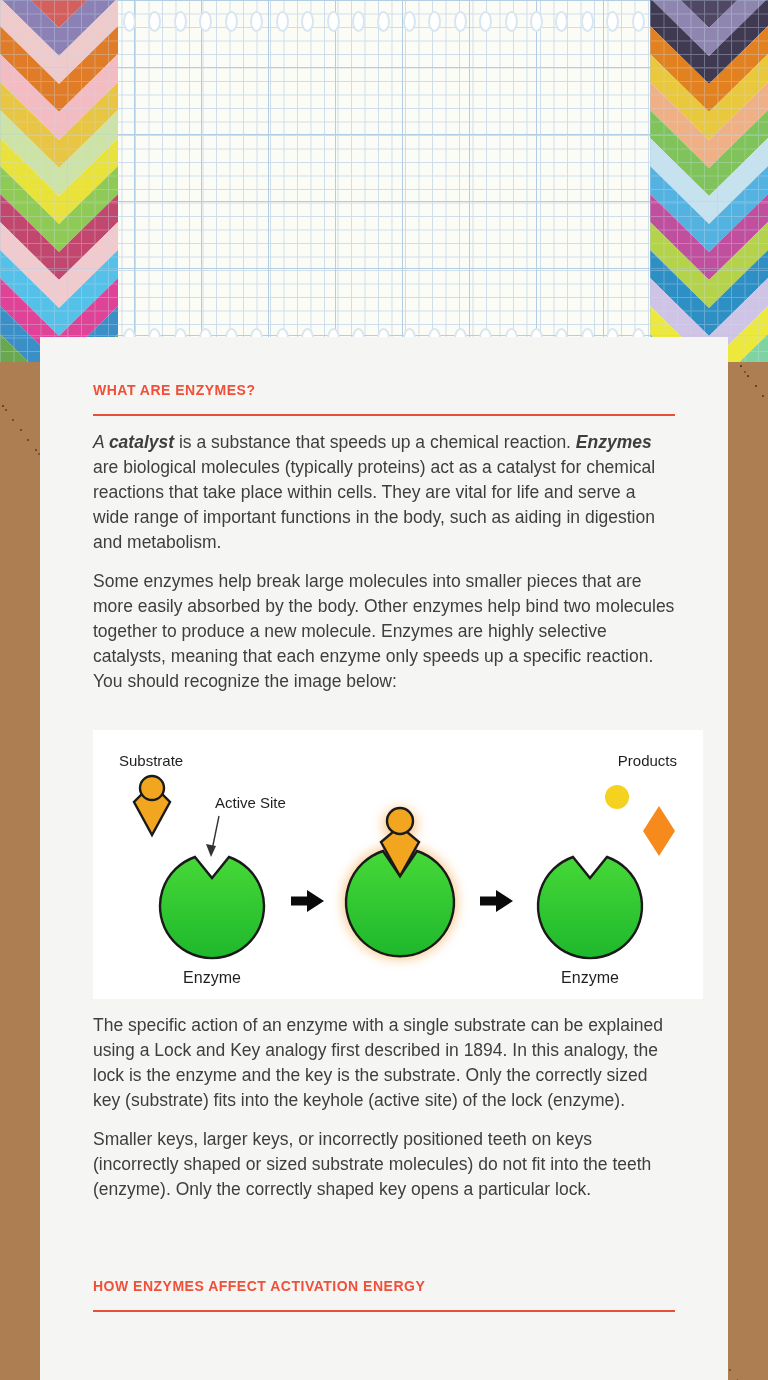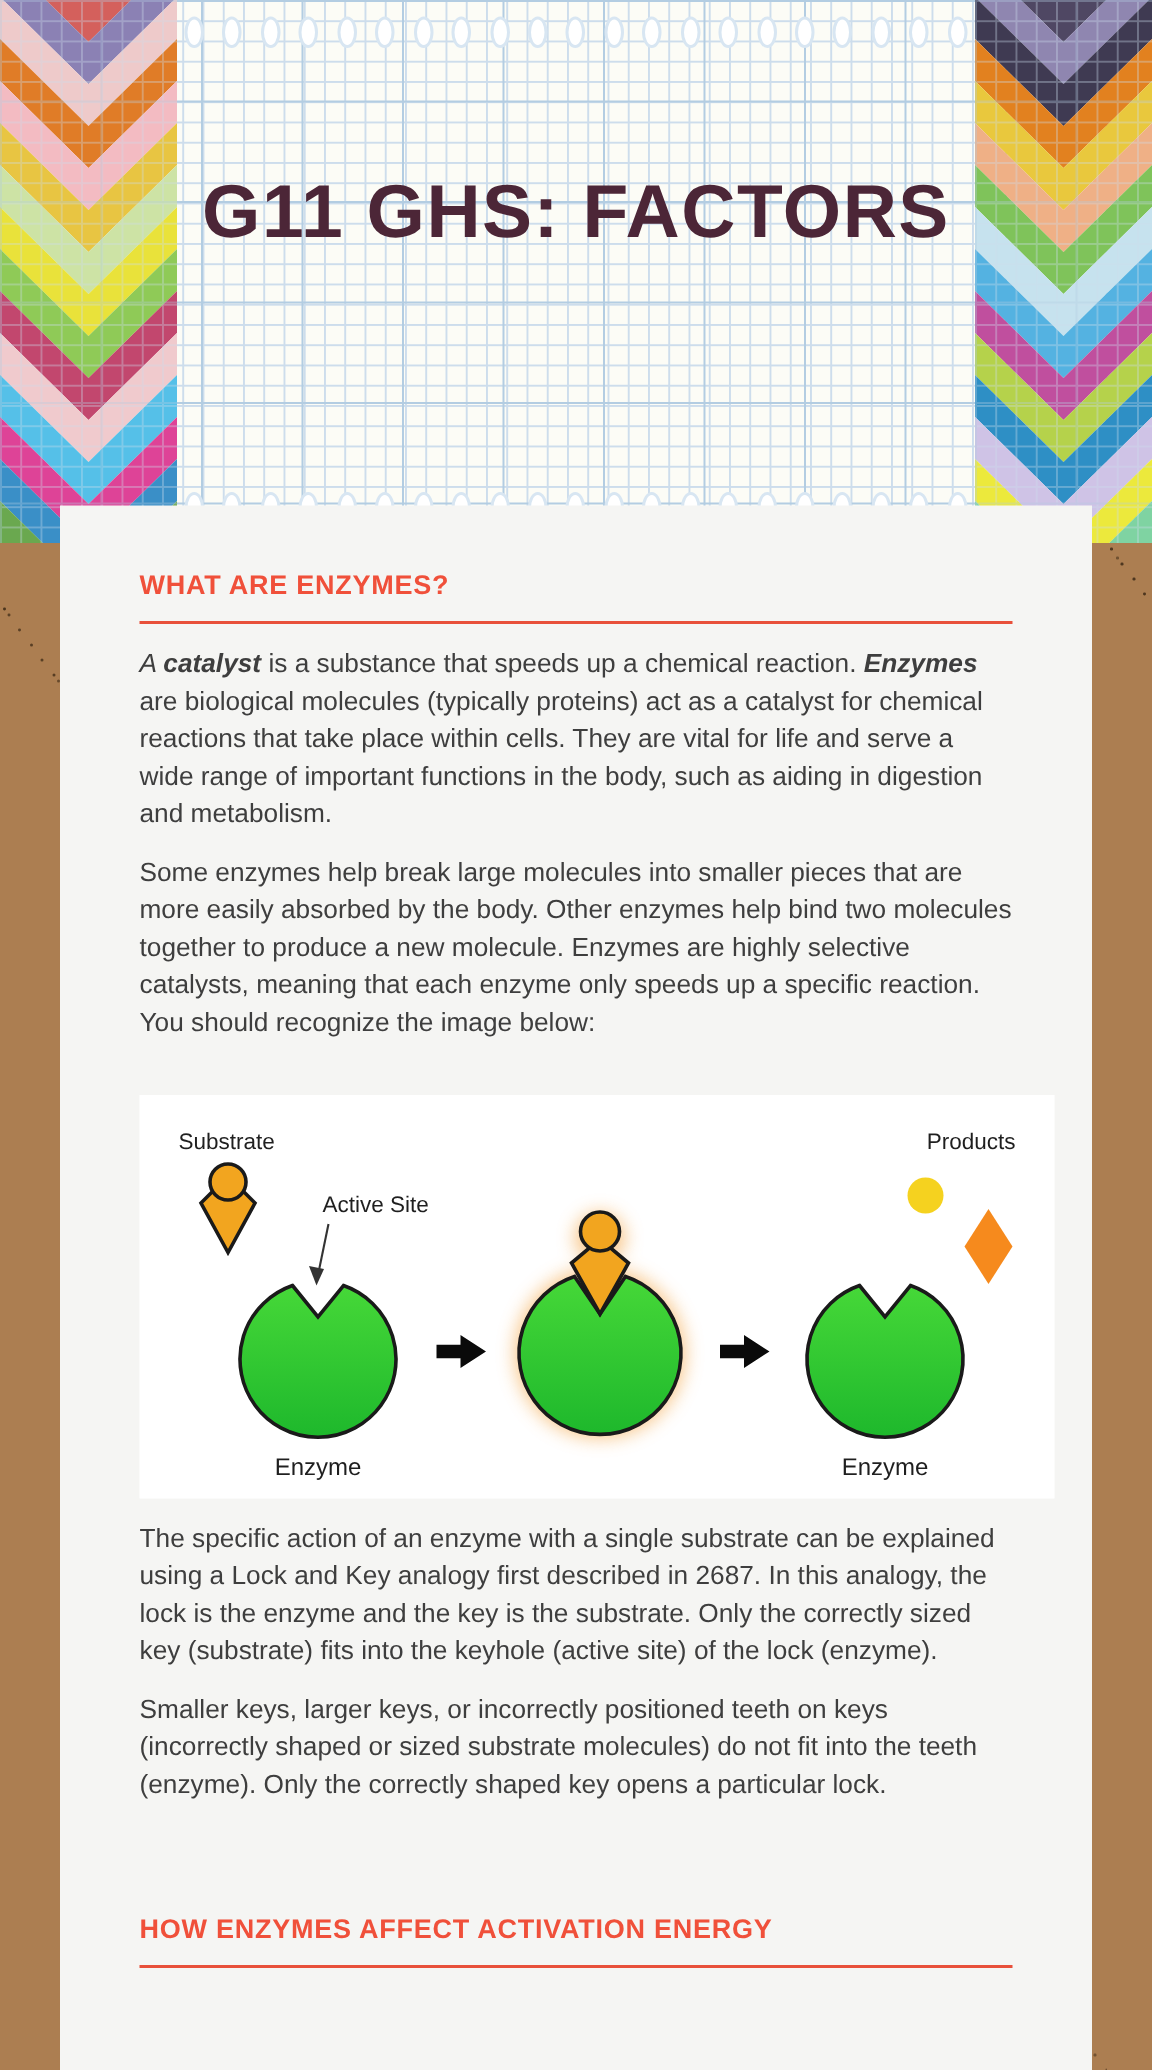--- a/index.html
+++ b/index.html
@@ -51,21 +51,21 @@
   .banner-title{
     position:absolute;left:118px;right:118px;top:108px;text-align:center;
     color:var(--title);font-weight:700;font-size:50px;line-height:66px;letter-spacing:1px;
   }
   
   .card{
     position:absolute;left:40px;top:337px;width:688px;min-height:1200px;z-index:2;
     background:var(--card);padding:41px 53px 70px;
   }
   .section-heading{
-    margin:0;color:var(--accent);font-size:18px;line-height:24px;
+    margin:0;color:var(--accent);font-size:14px;line-height:24px;
     font-weight:700;letter-spacing:.5px;
   }
   .rule{border:none;border-top:2px solid var(--rule);margin:12px 0 0;}
   .card p{margin:14px 0 0;font-size:17.5px;line-height:25px;color:var(--text);}
   .it{font-style:italic;}
   .bi{font-weight:700;font-style:italic;}
   .b{font-weight:700;}
   .figure{margin:36px 0 12px;width:610px;background:#ffffff;}
   .figure svg{display:block;}
   .section-2{margin-top:72px;}
@@ -282,21 +282,20 @@
       <div class="oval"></div>
       <div class="oval"></div>
       <div class="oval"></div>
       <div class="oval"></div>
       <div class="oval"></div>
       <div class="oval"></div>
       <div class="oval"></div>
       <div class="oval"></div>
     </div>
   <div class="banner-title">
-    <div>G11 GHS: FACTORS</div>
   </div>
 </div>
 
 <div class="card">
 
   <h2 class="section-heading">WHAT ARE ENZYMES?</h2>
   <hr class="rule">
 
   <p><span class="it">A </span><span class="bi">catalyst</span><span> is a substance that speeds up a chemical reaction. </span><span class="bi">Enzymes</span><span> are biological molecules (typically proteins) act as a catalyst for chemical reactions that take place within cells. They are vital for life and serve a wide range of important functions in the body, such as aiding in digestion and metabolism.</span></p>
 
@@ -349,21 +348,21 @@
       <polygon points="387,166.5 403,166.5 403,160 420,171 403,182 403,175.5 387,175.5" fill="#0a0a0a"></polygon>
 
       <path d="M 480 127 L 497 148 L 514 127 A 52 52 0 1 1 480 127 Z" fill="url(#gg)" stroke-width="2.4" stroke="#1a1a1a"></path>
       <text x="497" y="253" font-size="16" text-anchor="middle" class="diagram-label" fill="#1f1f1f">Enzyme</text>
 
       <circle cx="524" cy="67" r="12" stroke-width="2.4" fill="#f5d21f"></circle>
       <polygon points="566,76 582,101 566,126 550,101" stroke-width="2.4" fill="#f68a1d"></polygon>
     </svg>
   </div>
 
-  <p>The specific action of an enzyme with a single substrate can be explained using a Lock and Key analogy first described in 2687. In this analogy, the lock is the enzyme and the key is the substrate. Only the correctly sized key (substrate) fits into the keyhole (active site) of the lock (enzyme).</p>
+  <p>The specific action of an enzyme with a single substrate can be explained using a Lock and Key analogy first described in 1894. In this analogy, the lock is the enzyme and the key is the substrate. Only the correctly sized key (substrate) fits into the keyhole (active site) of the lock (enzyme).</p>
   <p>Smaller keys, larger keys, or incorrectly positioned teeth on keys (incorrectly shaped or sized substrate molecules) do not fit into the teeth (enzyme). Only the correctly shaped key opens a particular lock.</p>
 
   <div class="section-2">
     <h2 class="section-heading">HOW ENZYMES AFFECT ACTIVATION ENERGY</h2>
     <hr class="rule">
   </div>
 
 </div>
 
 </body></html>

